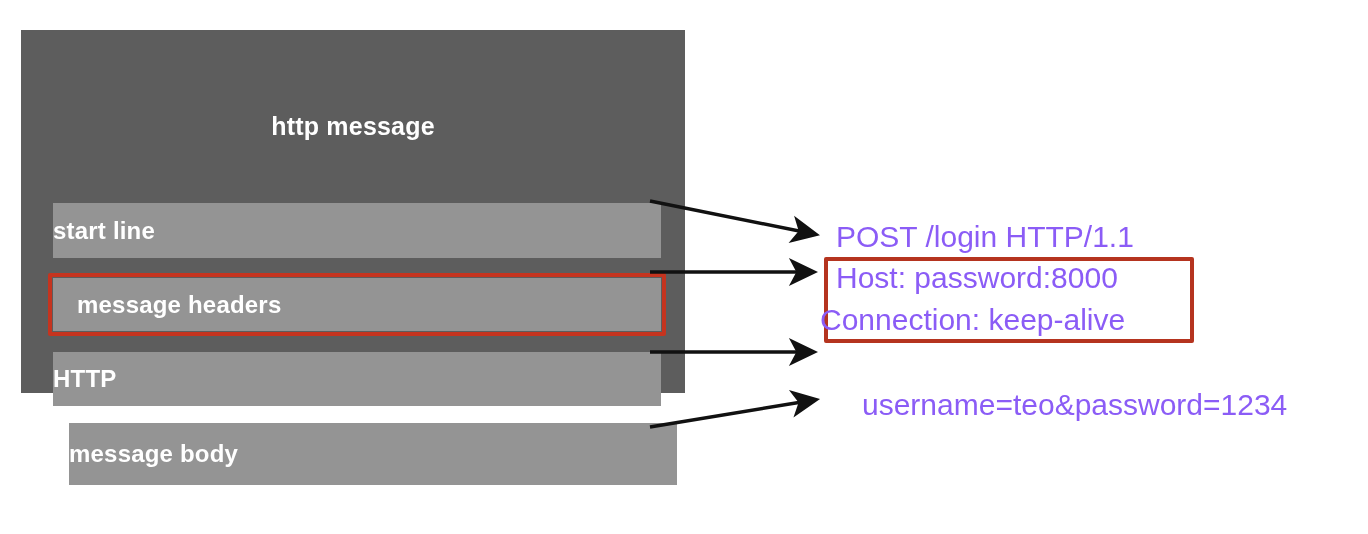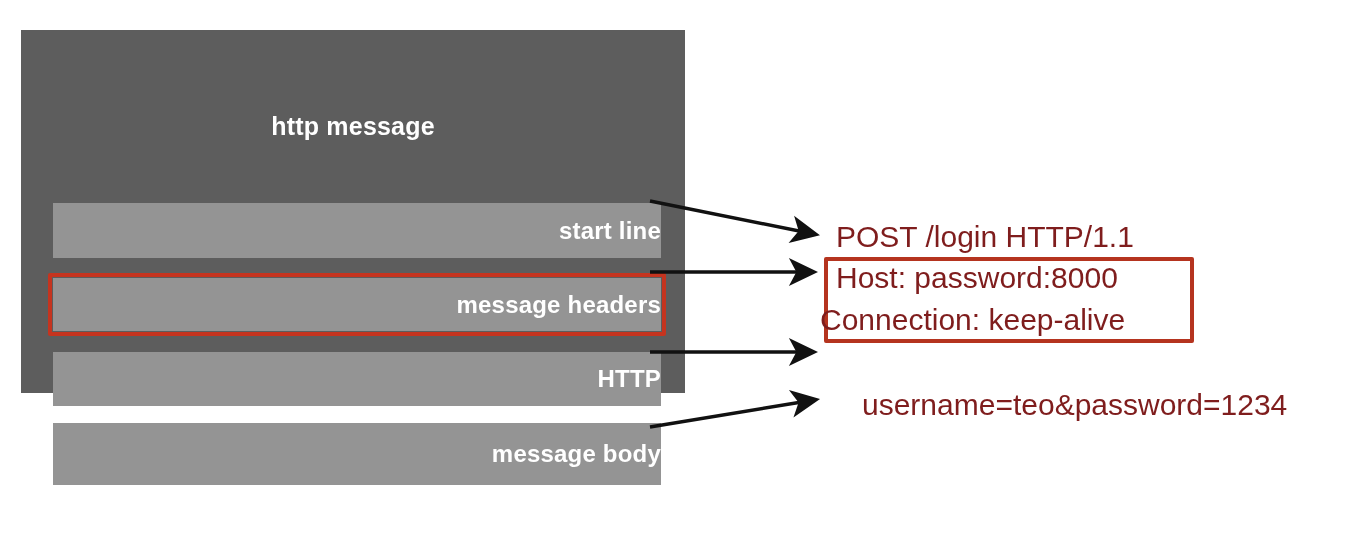--- a/index.html
+++ b/index.html
@@ -49,46 +49,46 @@
   .part-box {
     position: absolute;
     left: 32px;
     width: 608px;
     background: #949494;
     color: #ffffff;
     font-size: 24px;
     font-weight: bold;
     display: flex;
     align-items: center;
-    justify-content: flex-end;
+    justify-content: flex-start;
     letter-spacing: 0.2px;
     box-sizing: border-box;
   }
 
   .part-box.p0 { top: 173px; height: 55px; }
   .part-box.p1 { top: 248px; height: 53px; padding-left: 24px; }
   .part-box.p2 { top: 322px; height: 54px; }
-  .part-box.p3 { top: 393px; height: 62px; }
+  .part-box.p3 { top: 393px; height: 62px; margin-left: 16px; }
 
   
   .highlight-rect {
     position: absolute;
     left: 27px;
     top: 243px;
     width: 618px;
     height: 63px;
     border: 4px solid #c5341f;
     box-sizing: border-box;
     border-radius: 2px;
   }
 
   
   .sample-line {
     position: absolute;
-    color: #7f1d1d;
+    color: #8b5cf6;
     font-size: 30px;
     line-height: 1;
     white-space: pre;
   }
   .line-start   { left: 836px; top: 222px; }
   .line-host    { left: 836px; top: 263px; }
   .line-conn    { left: 820px; top: 305px; }
   .line-body    { left: 838px; top: 390px; margin-left: 24px; }
 
   .highlight-rect-right {

